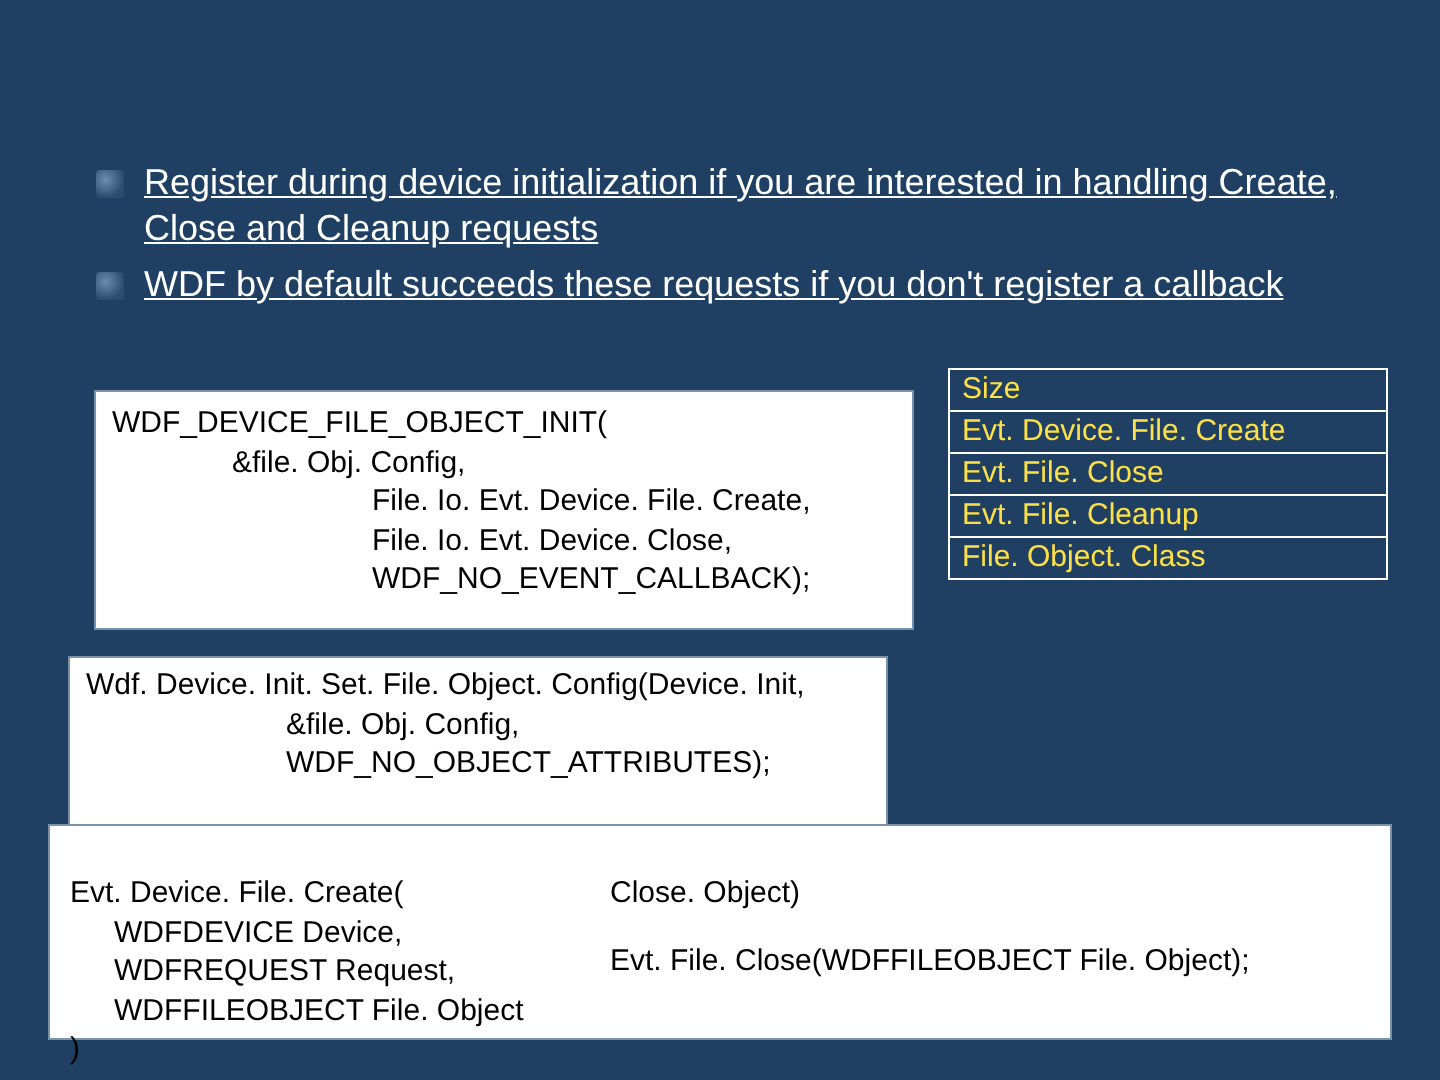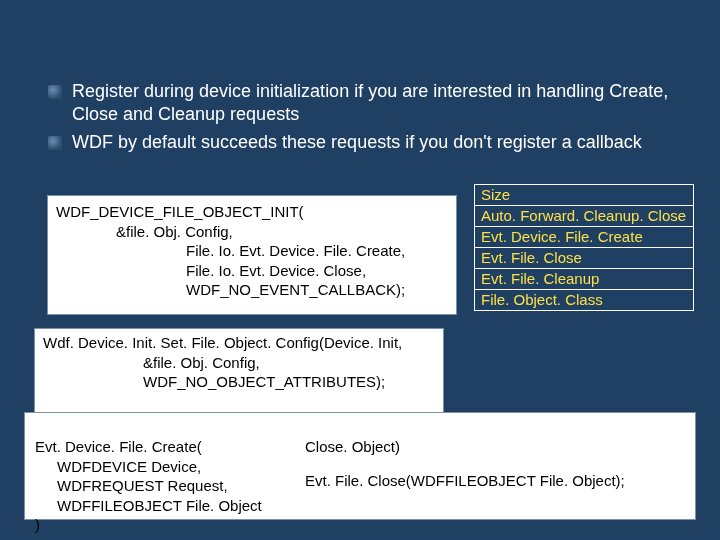--- a/index.html
+++ b/index.html
@@ -31,20 +31,21 @@
     left: 48px;
     top: 80px;
     right: 40px;
     font-size: 18px;
     line-height: 1.25;
     color: #fff;
   }
   .bullets .item {
     display: flex;
     margin-bottom: 6px;
+    text-decoration: underline;
   }
   .bullets .dot {
     width: 14px;
     flex: 0 0 14px;
     height: 14px;
     margin-top: 5px;
     margin-right: 10px;
     background: radial-gradient(circle at 35% 35%, #6a8db0 0%, #2c4c6c 70%);
     border-radius: 2px;
   }
@@ -115,21 +116,20 @@
       <div class="txt">Register during device initialization if you are interested in handling Create, Close and Cleanup requests</div>
     </div>
     <div class="item">
       <div class="dot"></div>
       <div class="txt">WDF by default succeeds these requests if you don't register a callback</div>
     </div>
   </div>
 
   <div class="sidetable">
     <div class="row">Size</div>
-    <div class="row">Auto. Forward. Cleanup. Close</div>
     <div class="row">Evt. Device. File. Create</div>
     <div class="row">Evt. File. Close</div>
     <div class="row">Evt. File. Cleanup</div>
     <div class="row">File. Object. Class</div>
   </div>
 
   <div id="code1" class="codebox">
     <div>WDF_DEVICE_FILE_OBJECT_INIT(</div>
     <div class="indent1">&amp;file. Obj. Config,</div>
     <div class="indent2">File. Io. Evt. Device. File. Create,</div>

